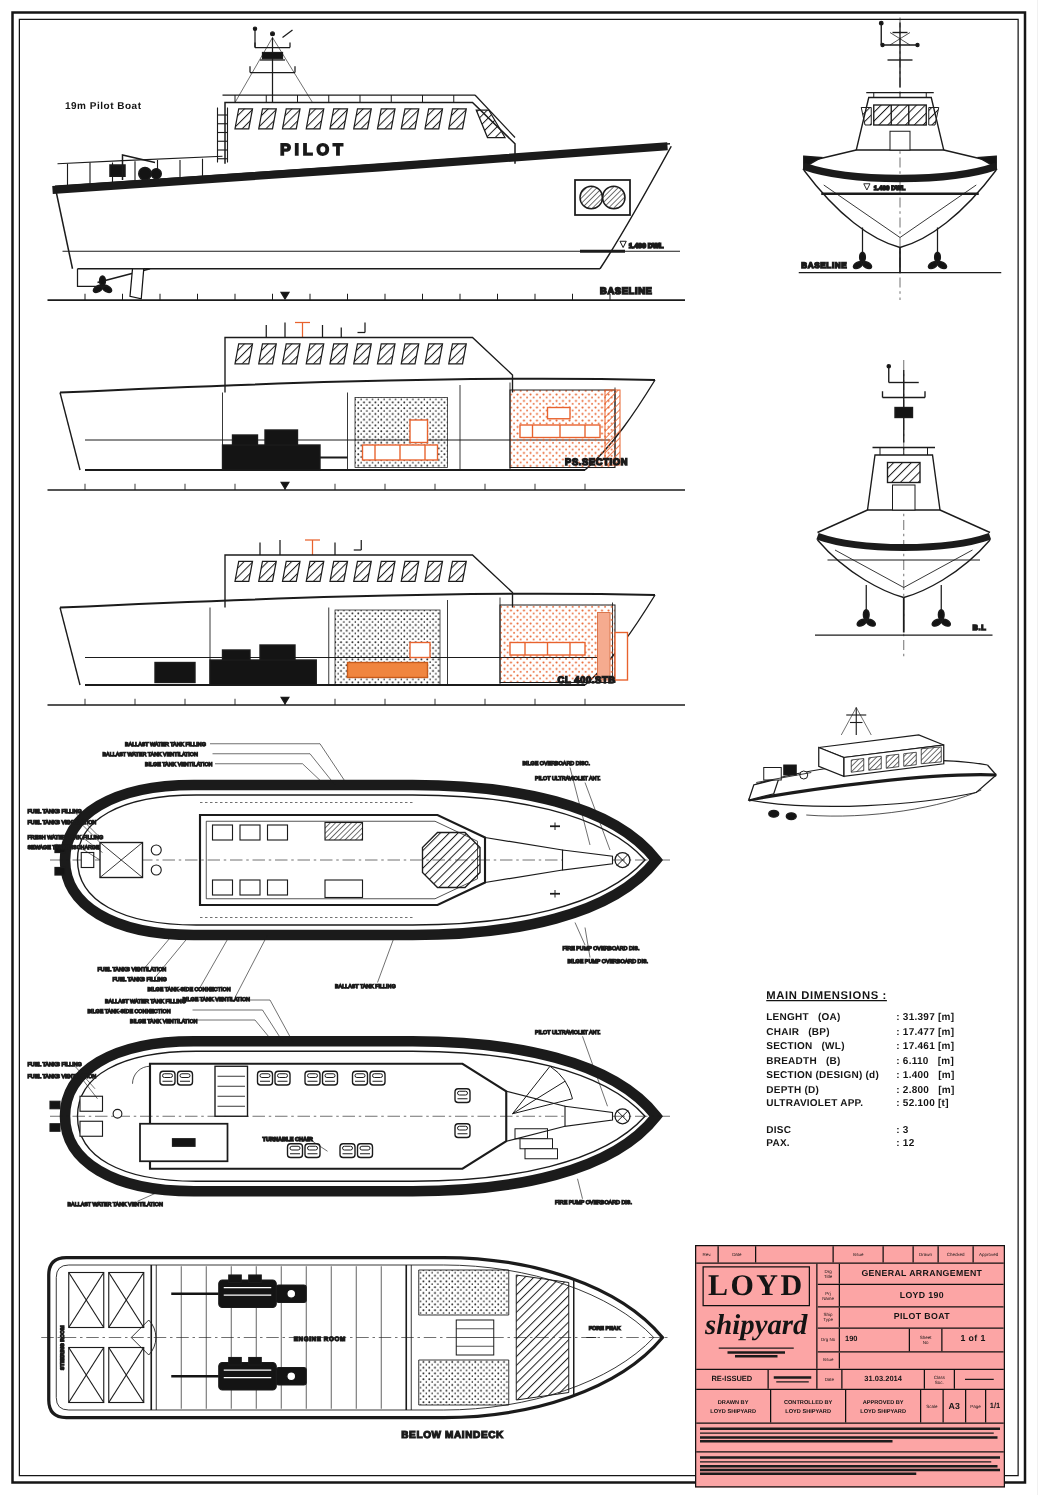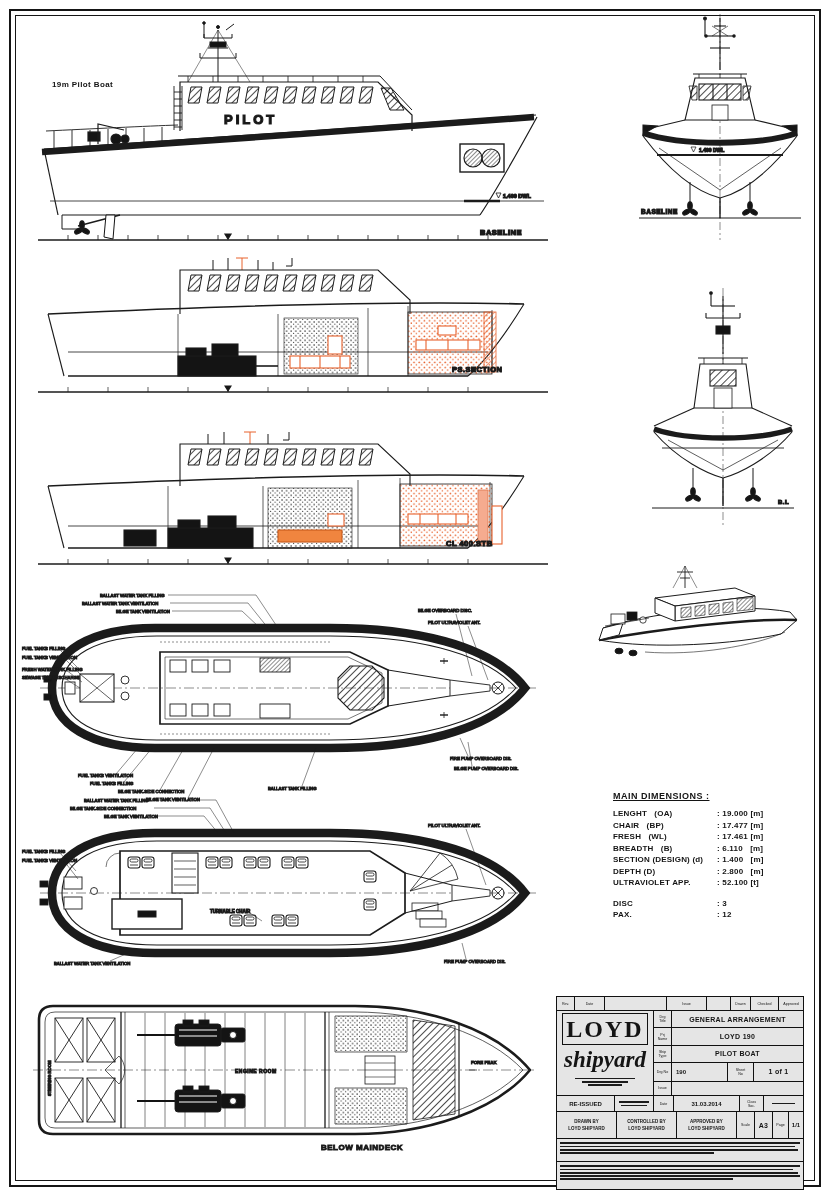--- a/index.html
+++ b/index.html
@@ -14,21 +14,21 @@
   .ln{stroke:#1b1b1b;fill:none;}
   .boat-label{font-size:8px;font-weight:bold;letter-spacing:.4px;}
   
   #maindims{left:613px;top:791px;width:198px;}
   #maindims .ttl{font-size:9px;font-weight:bold;text-decoration:underline;letter-spacing:.5px;margin-bottom:7px;}
   .dimrow{display:flex;font-size:8px;font-weight:bold;line-height:11.5px;letter-spacing:.2px;}
   .dimrow .lab{width:104px;flex:none;white-space:pre;}
   .dimrow .val{white-space:pre;}
   .dimgap{height:9px;}
   
-  #tblock{left:556px;top:996px;width:246px;border:1.6px solid #111;background:#e5e5e5;}
+  #tblock{left:556px;top:996px;width:246px;border:1.6px solid #111;background:#fca5a5;}
   .tb-row{display:flex;border-bottom:1px solid #111;}
   .tb-cell{border-right:1px solid #111;box-sizing:border-box;overflow:hidden;
            display:flex;align-items:center;justify-content:center;text-align:center;}
   .tb-cell:last-child{border-right:none;}
   .t35{font-size:3.6px;line-height:4px;}
   .t45{font-size:4.5px;line-height:5px;font-weight:bold;}
   .t6{font-size:6px;font-weight:bold;}
   .t7{font-size:7px;font-weight:bold;letter-spacing:.3px;}
   .logo-loyd{font-family:"Liberation Serif",serif;font-weight:bold;font-size:24px;letter-spacing:2px;
              border:1.8px solid #111;margin:2px 4px;text-align:center;line-height:30px;height:30px;}
@@ -667,28 +667,28 @@
         <text x="424" y="168">FIRE PUMP OVERBOARD DIS.</text>
         <text x="190" y="118" font-size="4.5" font-weight="bold">TURNABLE CHAIR</text>
       </g>
     </g>
   </svg>
 
   <div id="maindims" class="abs">
     <div class="ttl">MAIN DIMENSIONS :</div>
     <div class="dimrow">
         <span class="lab">LENGHT   (OA)</span>
-        <span class="val">: 19.000 [m]</span>
+        <span class="val">: 31.397 [m]</span>
       </div>
     <div class="dimrow">
         <span class="lab">CHAIR   (BP)</span>
         <span class="val">: 17.477 [m]</span>
       </div>
     <div class="dimrow">
-        <span class="lab">FRESH   (WL)</span>
+        <span class="lab">SECTION   (WL)</span>
         <span class="val">: 17.461 [m]</span>
       </div>
     <div class="dimrow">
         <span class="lab">BREADTH   (B)</span>
         <span class="val">: 6.110   [m]</span>
       </div>
     <div class="dimrow">
         <span class="lab">SECTION (DESIGN) (d)</span>
         <span class="val">: 1.400   [m]</span>
       </div>

